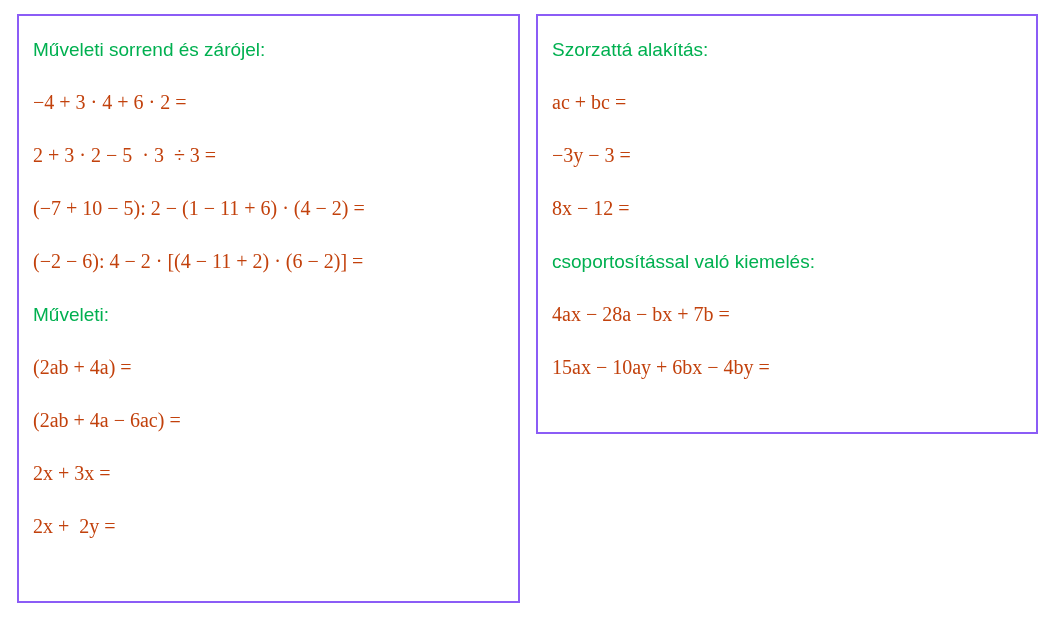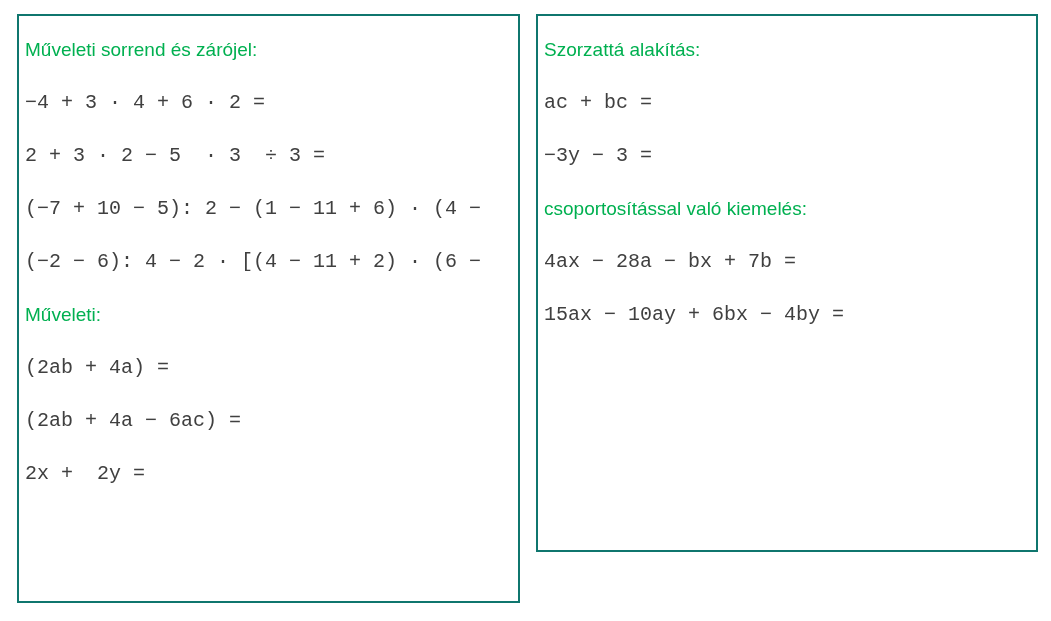--- a/index.html
+++ b/index.html
@@ -5,64 +5,66 @@
   * { margin: 0; padding: 0; box-sizing: border-box; }
   html, body {
     width: 1051px; height: 621px;
     background: #ffffff;
     font-family: "Liberation Sans", sans-serif;
     overflow: hidden;
   }
   .worksheet { position: relative; width: 1051px; height: 621px; }
   .panel {
     position: absolute;
-    border: 2px solid #0f766e;
+    border: 2px solid #8b5cf6;
     background: #ffffff;
-    padding: 7px 10px 0 6px;
+    padding: 7px 10px 0 14px;
     overflow: hidden;
   }
   .panel-left  { left: 17px;  top: 14px; width: 503px; height: 589px; }
-  .panel-right { left: 536px; top: 14px; width: 502px; height: 538px; }
+  .panel-right { left: 536px; top: 14px; width: 502px; height: 420px; }
   .row {
     height: 53px;
     line-height: 53px;
     white-space: pre-wrap;
     overflow: hidden;
   }
   .row.heading {
     color: #00B050;
     font-family: "Liberation Sans", sans-serif;
     font-size: 19px;
     font-weight: 400;
   }
   .row.math {
-    color: #404040;
-    font-family: Liberation Mono, monospace;
+    color: #c2410c;
+    font-family: Liberation Serif, serif;
     font-size: 20px;
   }
 </style>
 </head>
 <body>
 
 <div class="worksheet">
 
   <div class="panel panel-left">
     <div class="row heading">Műveleti sorrend és zárójel:</div>
     <div class="row math">−4 + 3 · 4 + 6 · 2 =</div>
     <div class="row math">2 + 3 · 2 − 5  · 3  ÷ 3 =</div>
     <div class="row math">(−7 + 10 − 5): 2 − (1 − 11 + 6) · (4 − 2) =</div>
     <div class="row math">(−2 − 6): 4 − 2 · [(4 − 11 + 2) · (6 − 2)] =</div>
     <div class="row heading">Műveleti:</div>
     <div class="row math">(2ab + 4a) =</div>
     <div class="row math">(2ab + 4a − 6ac) =</div>
+    <div class="row math">2x + 3x =</div>
     <div class="row math">2x +  2y =</div>
   </div>
 
   <div class="panel panel-right">
     <div class="row heading">Szorzattá alakítás:</div>
     <div class="row math">ac + bc =</div>
     <div class="row math">−3y − 3 =</div>
+    <div class="row math">8x − 12 =</div>
     <div class="row heading">csoportosítással való kiemelés:</div>
     <div class="row math">4ax − 28a − bx + 7b =</div>
     <div class="row math">15ax − 10ay + 6bx − 4by =</div>
   </div>
 
 </div>
 
 </body></html>

